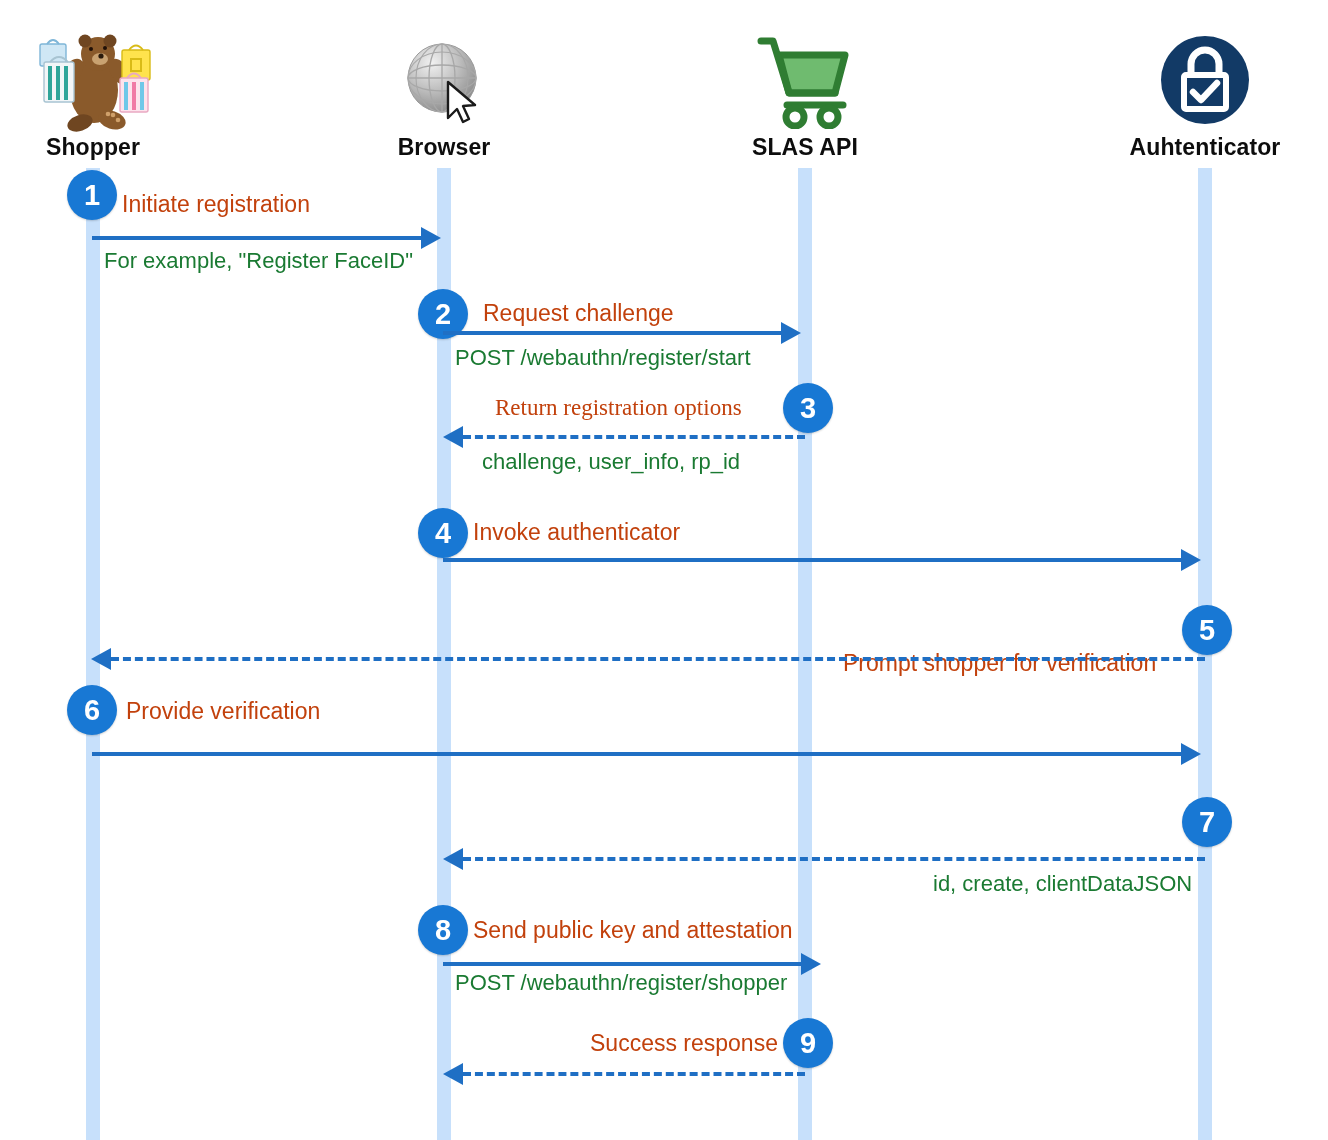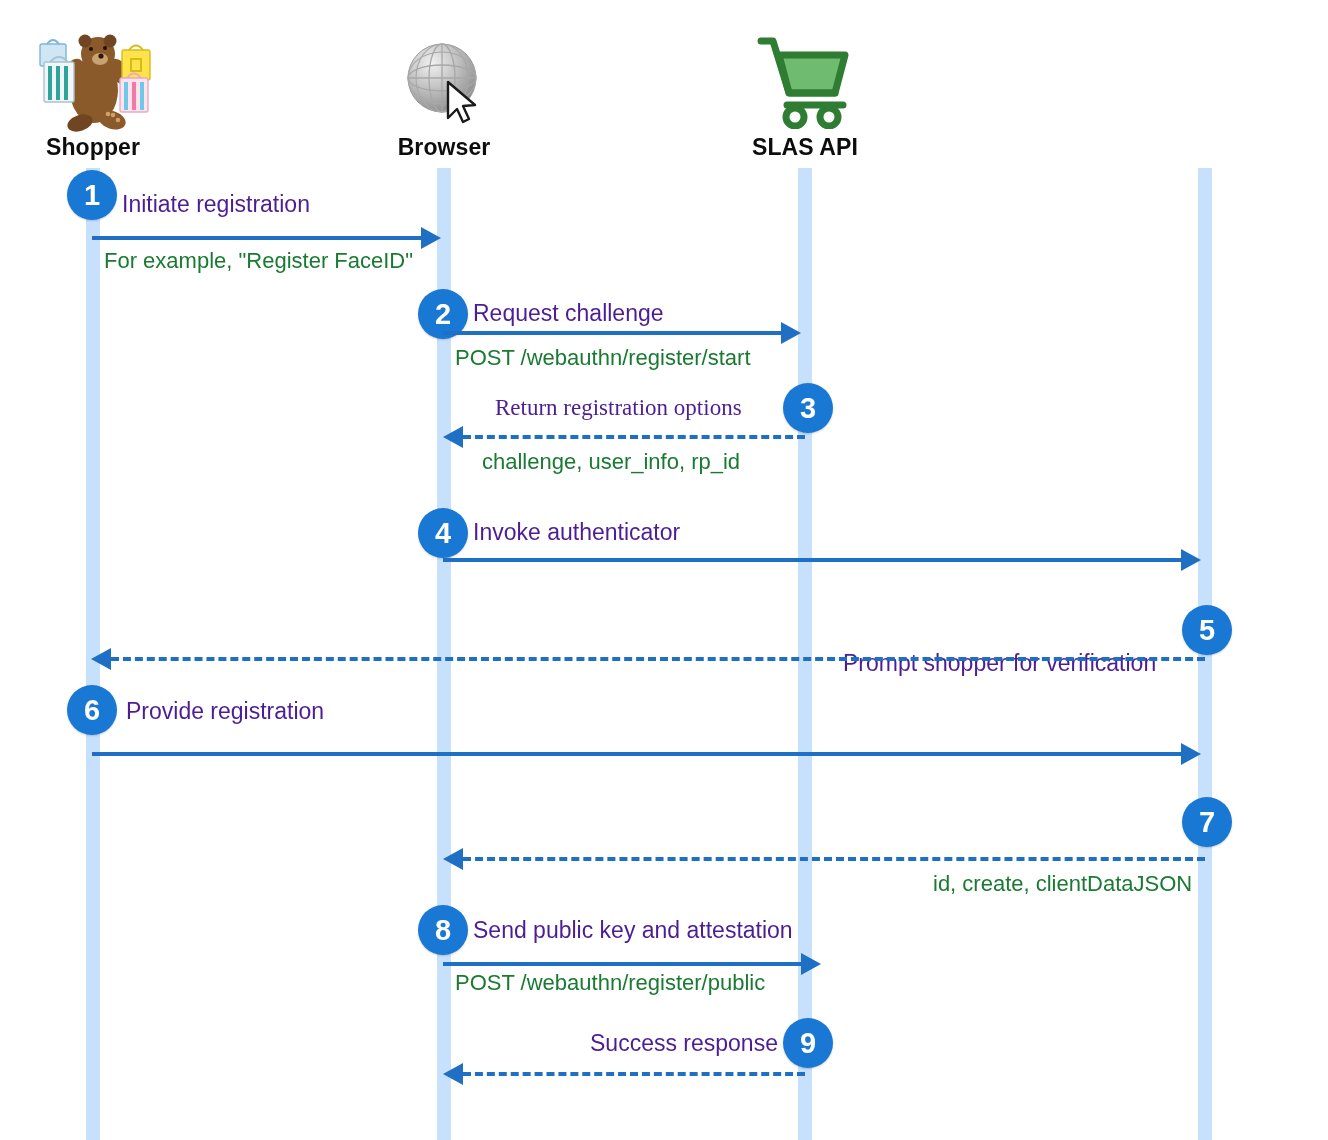--- a/index.html
+++ b/index.html
@@ -83,21 +83,21 @@
     align-items: center;
     justify-content: center;
     line-height: 1;
     box-shadow: 0 1px 2px rgba(0,0,0,0.18);
   }
 
   
   .msg-label {
     position: absolute;
     font-size: 23px;
-    color: #4c1d95;
+    color: #c2410c;
     white-space: nowrap;
     line-height: 1.1;
   }
   .msg-note {
     position: absolute;
     font-size: 22px;
     color: #1a7a32;
     white-space: nowrap;
     line-height: 1.1;
   }
@@ -193,29 +193,40 @@
         <ellipse cx="44" cy="44" rx="26" ry="34" fill="none" stroke="#a8a8a8" stroke-width="1.1"></ellipse>
         <line x1="10" y1="44" x2="78" y2="44" stroke="#a8a8a8" stroke-width="1.3"></line>
         <line x1="44" y1="10" x2="44" y2="78" stroke="#a8a8a8" stroke-width="1.3"></line>
 
         <path d="M50 48 L50 84 L59 75 L65 88 L71 85 L65 72 L77 71 Z" fill="#ffffff" stroke="#1a1a1a" stroke-width="2.4" stroke-linejoin="round"></path>
       </svg>
     </div>
     <div class="actor-label">Browser</div>
   </div>
 
+  <div class="actor" style="left:1085px;">
+    <div class="actor-icon">
+      <svg width="96" height="96" viewBox="0 0 96 96">
+        <circle cx="48" cy="48" r="44" fill="#123a66"></circle>
+        <path d="M34 44 L34 32 a14 14 0 0 1 28 0 L62 44" fill="none" stroke="#ffffff" stroke-width="7"></path>
+        <rect x="27" y="43" width="42" height="34" rx="2" fill="none" stroke="#ffffff" stroke-width="6"></rect>
+        <path d="M36 60 L44 68 L60 51" fill="none" stroke="#ffffff" stroke-width="6.5" stroke-linecap="round" stroke-linejoin="round"></path>
+      </svg>
+    </div>
+    <div class="actor-label">Auhtenticator</div>
+  </div>
 
   <div class="badge" style="left:67px; top:170px;">1</div>
   <div class="msg-label" style="left:122px; top:192px;">Initiate registration</div>
   <div class="arrow-line" style="left:92px; top:236px; width:330px;"></div>
   <div class="arrow-head right" style="left:421px; top:227px;"></div>
   <div class="msg-note" style="left:104px; top:249px;">For example, "Register FaceID"</div>
 
   <div class="badge" style="left:418px; top:289px;">2</div>
-  <div class="msg-label" style="left:473px; top:301px;">Request challenge</div>
+  <div class="msg-label" style="left:483px; top:301px;">Request challenge</div>
   <div class="arrow-line" style="left:443px; top:331px; width:338px;"></div>
   <div class="arrow-head right" style="left:781px; top:322px;"></div>
   <div class="msg-note" style="left:455px; top:346px;">POST /webauthn/register/start</div>
 
   <div class="badge" style="left:783px; top:383px;">3</div>
   <div class="msg-label right-align" style="left:495px; top:395px;font-family:Liberation Serif, serif;">Return registration options</div>
   <div class="arrow-line dashed" style="left:463px; top:435px; width:342px;"></div>
   <div class="arrow-head left" style="left:443px; top:426px;"></div>
   <div class="msg-note" style="left:482px; top:450px;">challenge, user_info, rp_id</div>
 
@@ -223,33 +234,33 @@
   <div class="msg-label" style="left:473px; top:520px;">Invoke authenticator</div>
   <div class="arrow-line" style="left:443px; top:558px; width:738px;"></div>
   <div class="arrow-head right" style="left:1181px; top:549px;"></div>
 
   <div class="badge" style="left:1182px; top:605px;">5</div>
   <div class="msg-label right-align" style="left:843px; top:651px;">Prompt shopper for verification</div>
   <div class="arrow-line dashed" style="left:111px; top:657px; width:1094px;"></div>
   <div class="arrow-head left" style="left:91px; top:648px;"></div>
 
   <div class="badge" style="left:67px; top:685px;">6</div>
-  <div class="msg-label" style="left:126px; top:699px;">Provide registration</div>
+  <div class="msg-label" style="left:126px; top:699px;">Provide verification</div>
   <div class="arrow-line" style="left:92px; top:752px; width:1089px;"></div>
   <div class="arrow-head right" style="left:1181px; top:743px;"></div>
 
   <div class="badge" style="left:1182px; top:797px;">7</div>
   <div class="arrow-line dashed" style="left:463px; top:857px; width:742px;"></div>
   <div class="arrow-head left" style="left:443px; top:848px;"></div>
   <div class="msg-note right-align" style="left:933px; top:872px;">id, create, clientDataJSON</div>
 
   <div class="badge" style="left:418px; top:905px;">8</div>
   <div class="msg-label" style="left:473px; top:918px;">Send public key and attestation</div>
   <div class="arrow-line" style="left:443px; top:962px; width:358px;"></div>
   <div class="arrow-head right" style="left:801px; top:953px;"></div>
-  <div class="msg-note" style="left:455px; top:971px;">POST /webauthn/register/public</div>
+  <div class="msg-note" style="left:455px; top:971px;">POST /webauthn/register/shopper</div>
 
   <div class="badge" style="left:783px; top:1018px;">9</div>
   <div class="msg-label right-align" style="left:590px; top:1031px;">Success response</div>
   <div class="arrow-line dashed" style="left:463px; top:1072px; width:342px;"></div>
   <div class="arrow-head left" style="left:443px; top:1063px;"></div>
 
 </div>
 
 </body></html>

